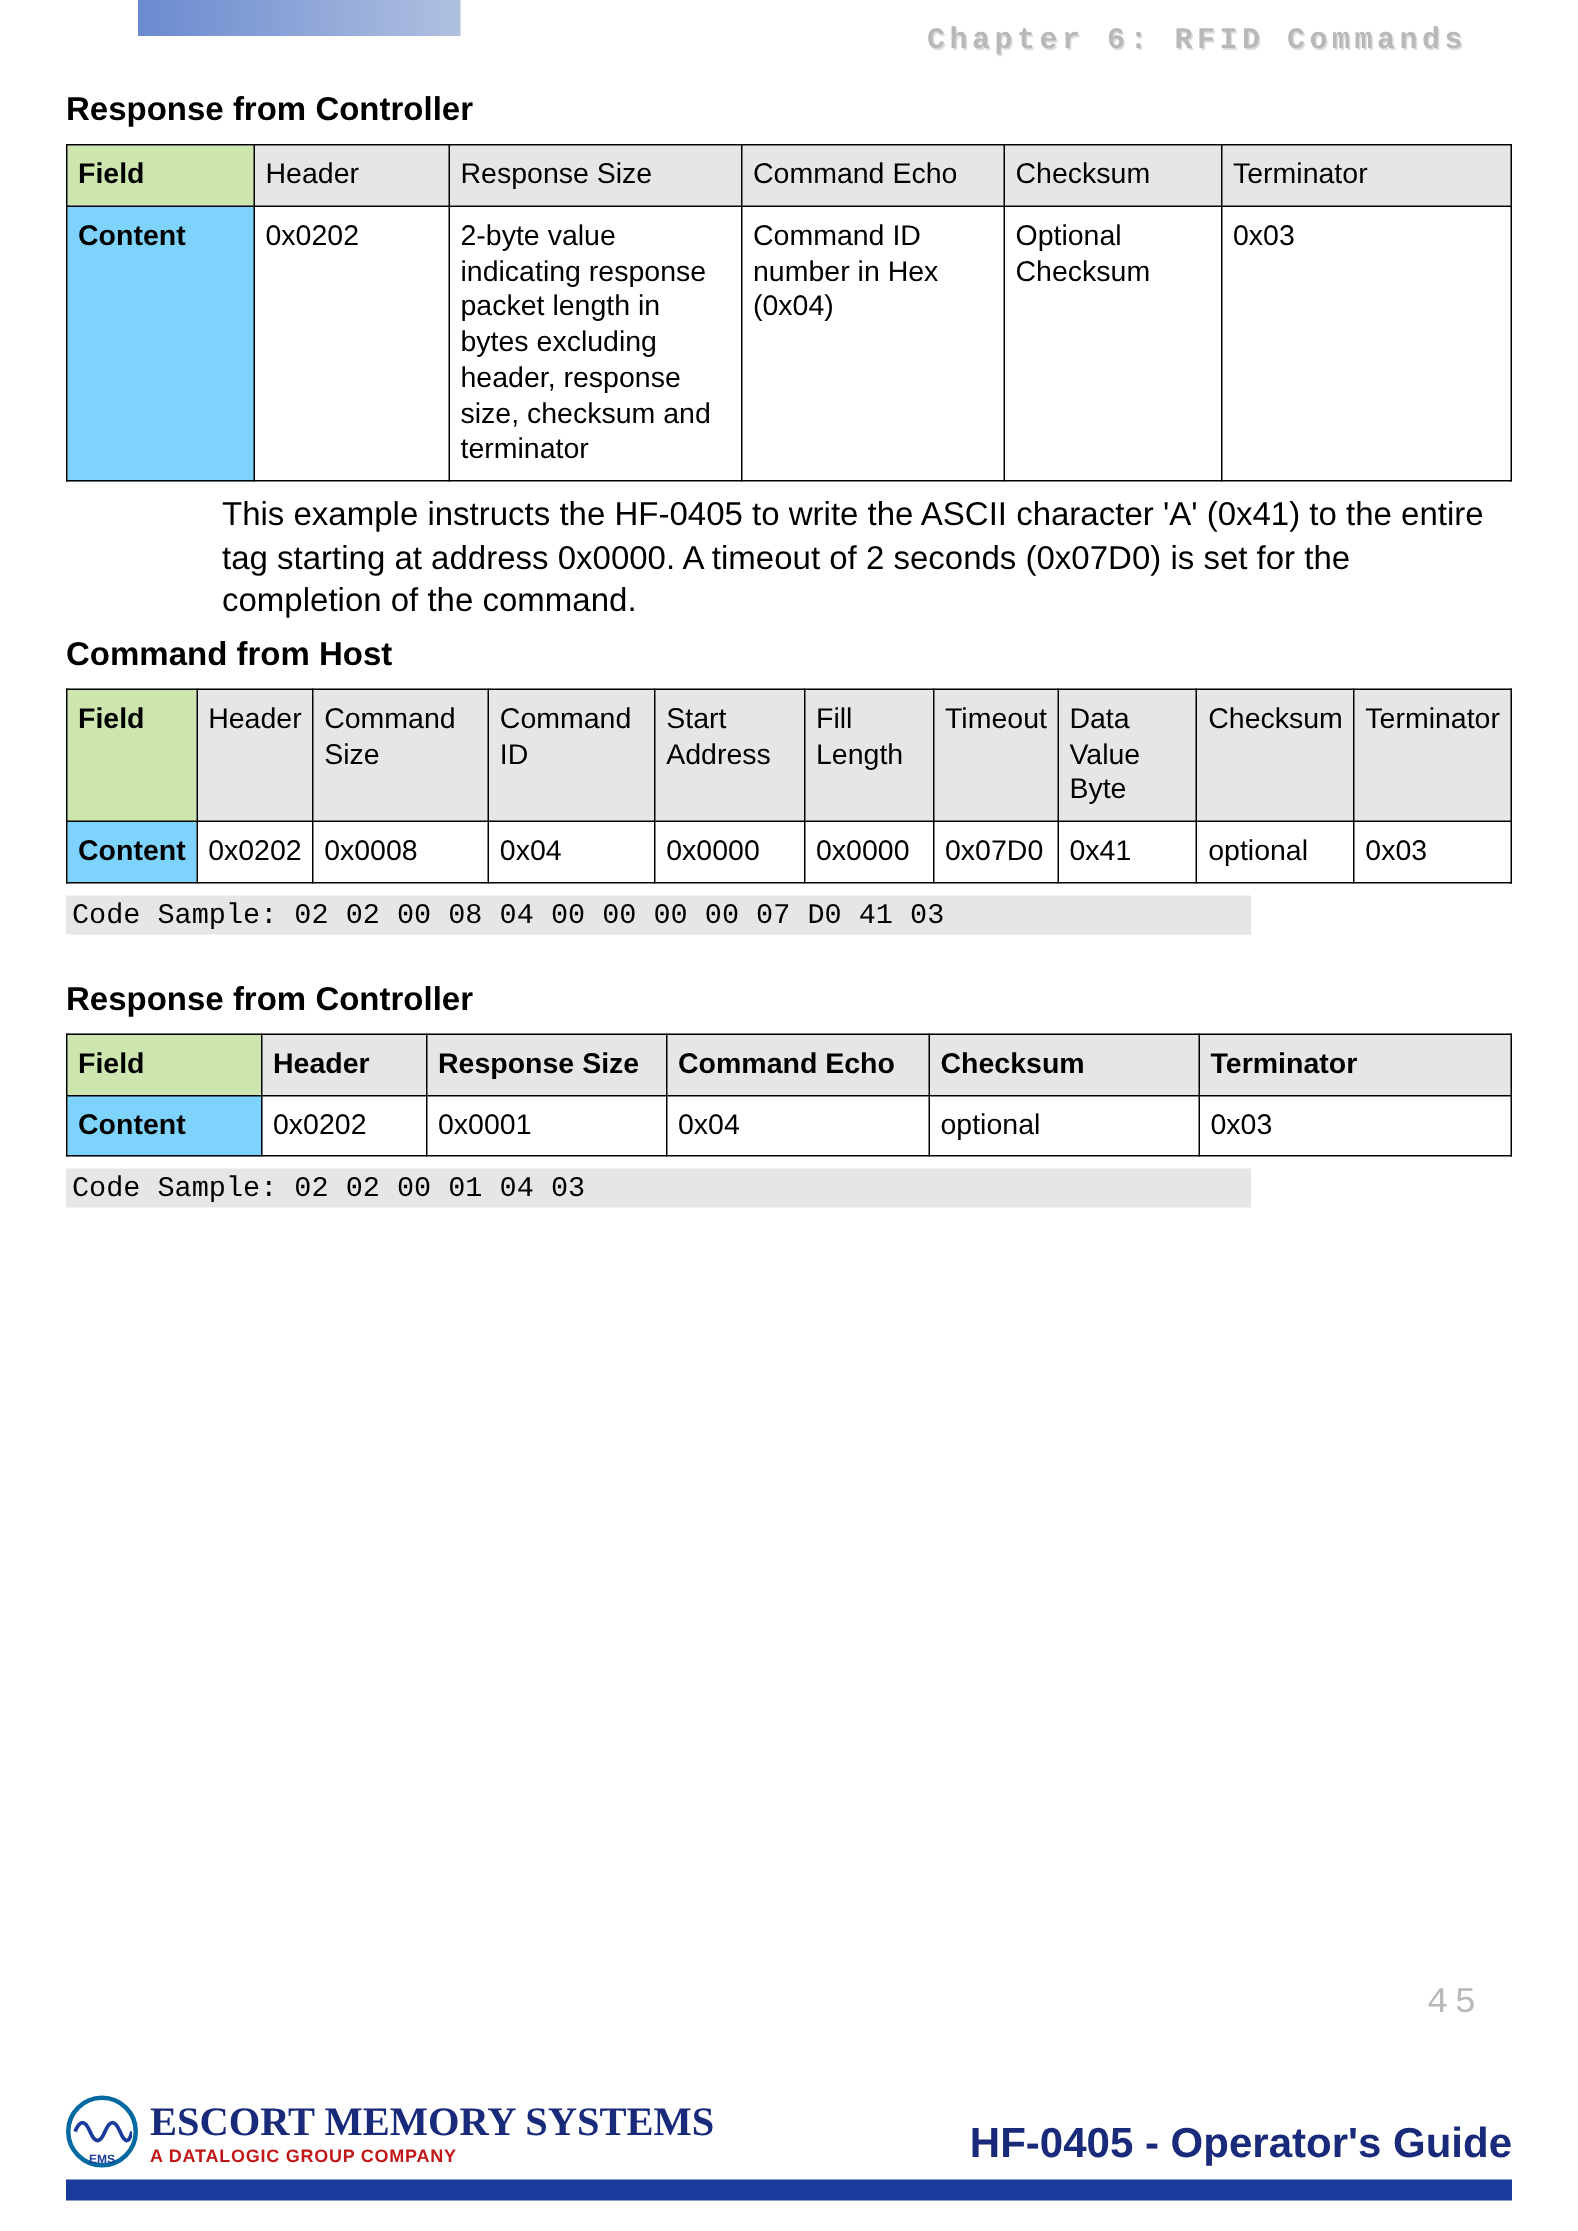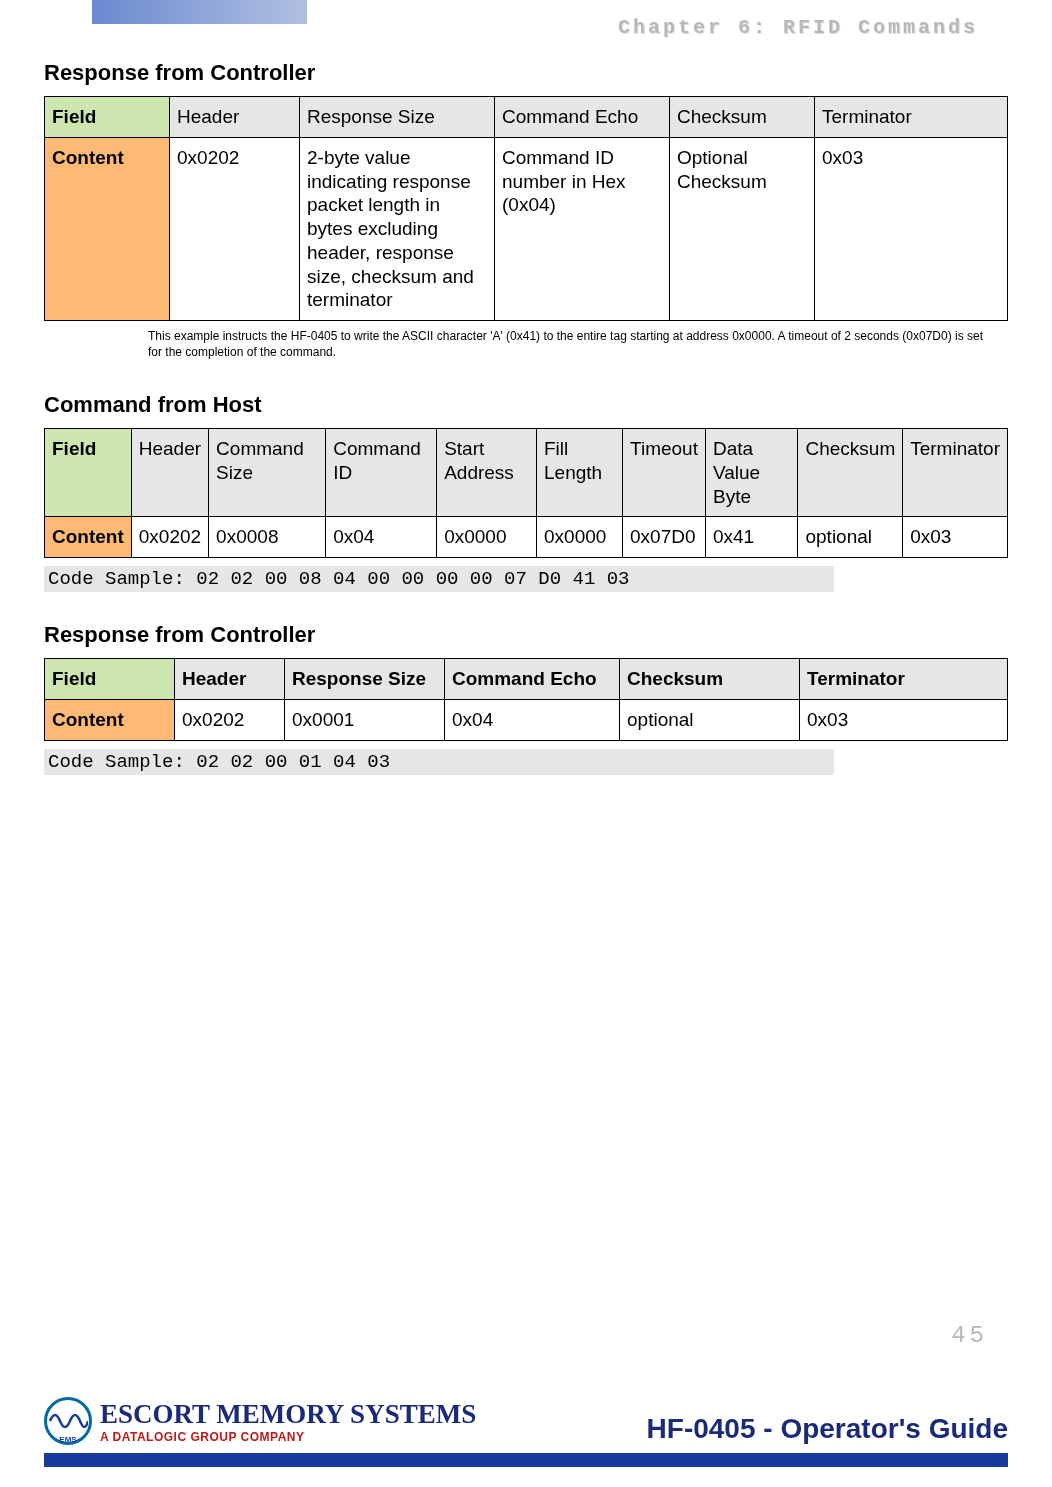--- a/index.html
+++ b/index.html
@@ -52,41 +52,41 @@
     font-family: "Arial Black", Arial, sans-serif;
     letter-spacing: 1px;
     font-size: 24px;
     font-weight: 900;
     line-height: 1.45;
     margin-top: 46px;
     margin-left: 104px;
     margin-bottom: 12px;
   }
   p.body-text {
-    font-size: 12px;
+    font-size: 22px;
     line-height: 1.3;
     margin-left: 104px;
     margin-right: 10px;
-    margin-bottom: 32px;
+    margin-bottom: 8px;
   }
   table {
     width: 100%;
     border-collapse: collapse;
     margin-bottom: 8px;
   }
   table td {
     border: 1px solid #000;
     padding: 8px 7px;
     font-size: 19px;
     vertical-align: top;
     line-height: 1.25;
   }
   .hdr-row td { background: #e6e6e6; margin-top: 48px; }
   .hdr-row td:first-child { background: #cde6b0; font-weight: bold; }
-  .content-row td:first-child { background: #fdba74; font-weight: bold; }
+  .content-row td:first-child { background: #7dd3fc; font-weight: bold; }
   .code-sample {
     font-family: "Courier New", monospace;
     background: #e6e6e6;
     font-size: 19px;
     padding: 2px 4px;
     width: 790px;
     margin-bottom: 30px;
   }
   .table3 .hdr-row td { font-weight: bold; }
   .table3 .hdr-row td:first-child { background: #cde6b0; }

